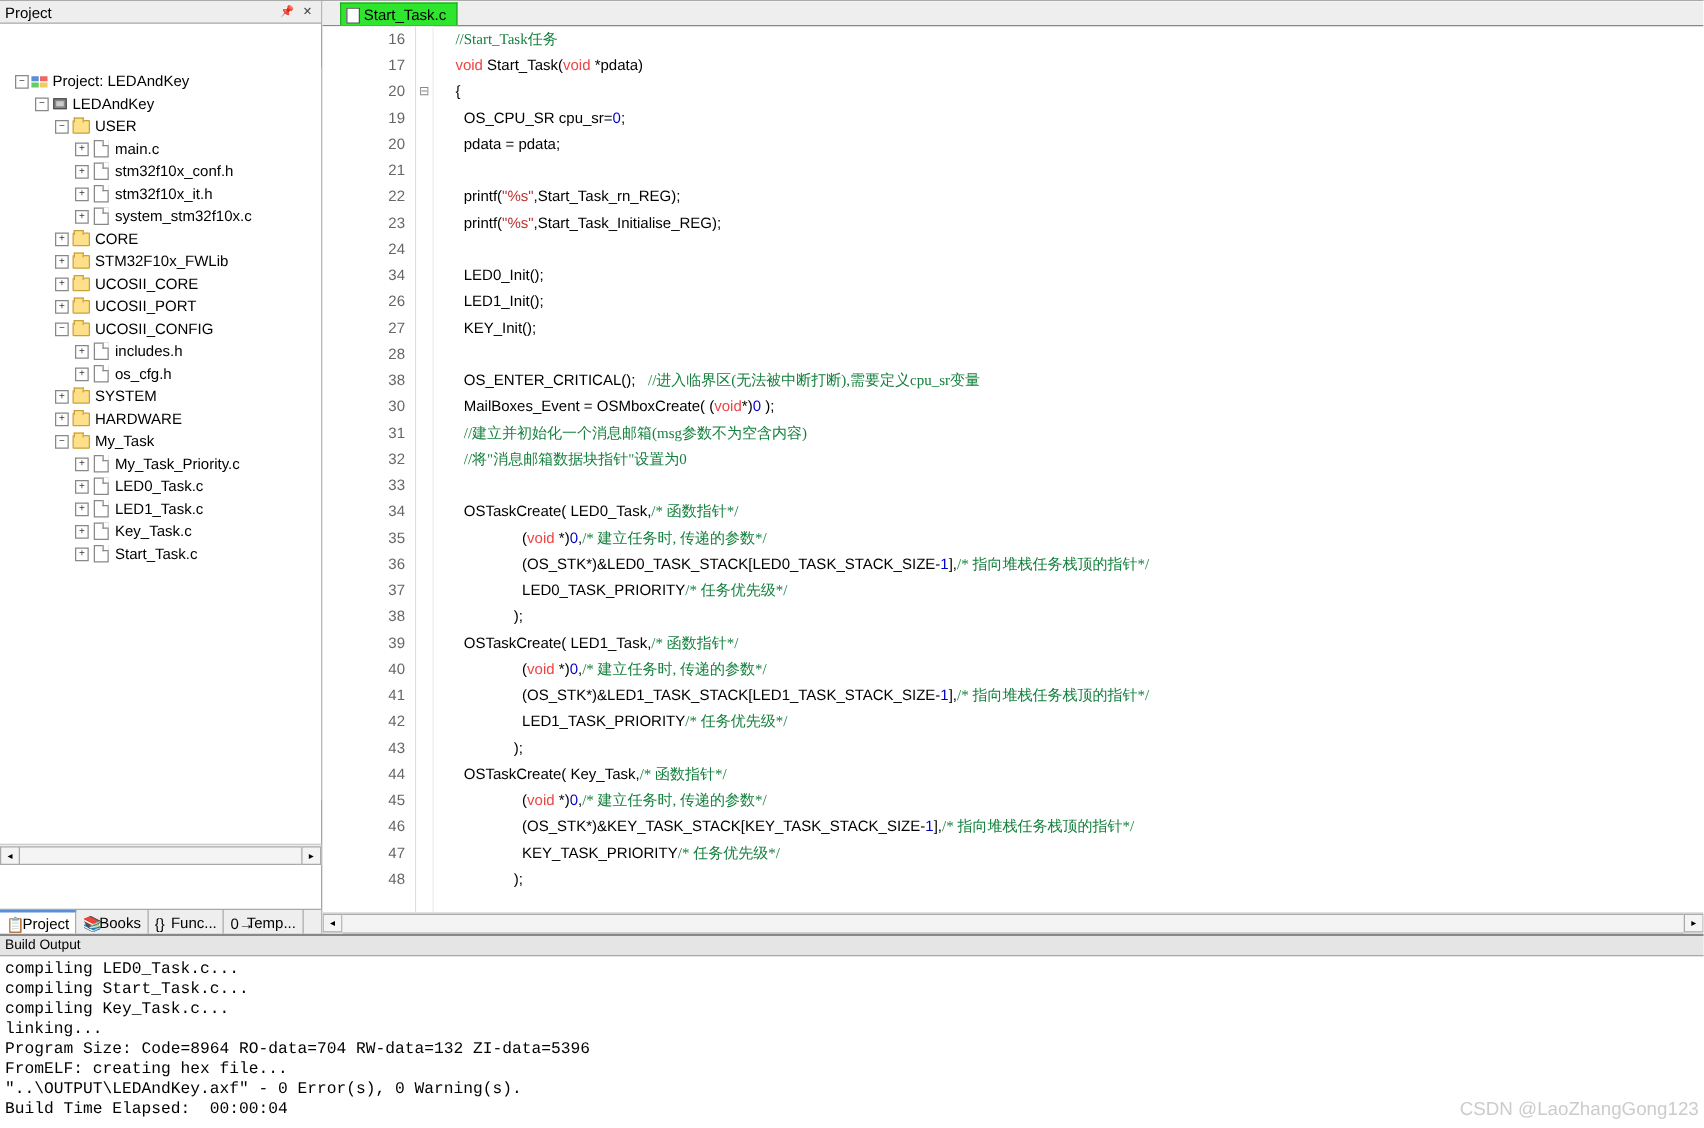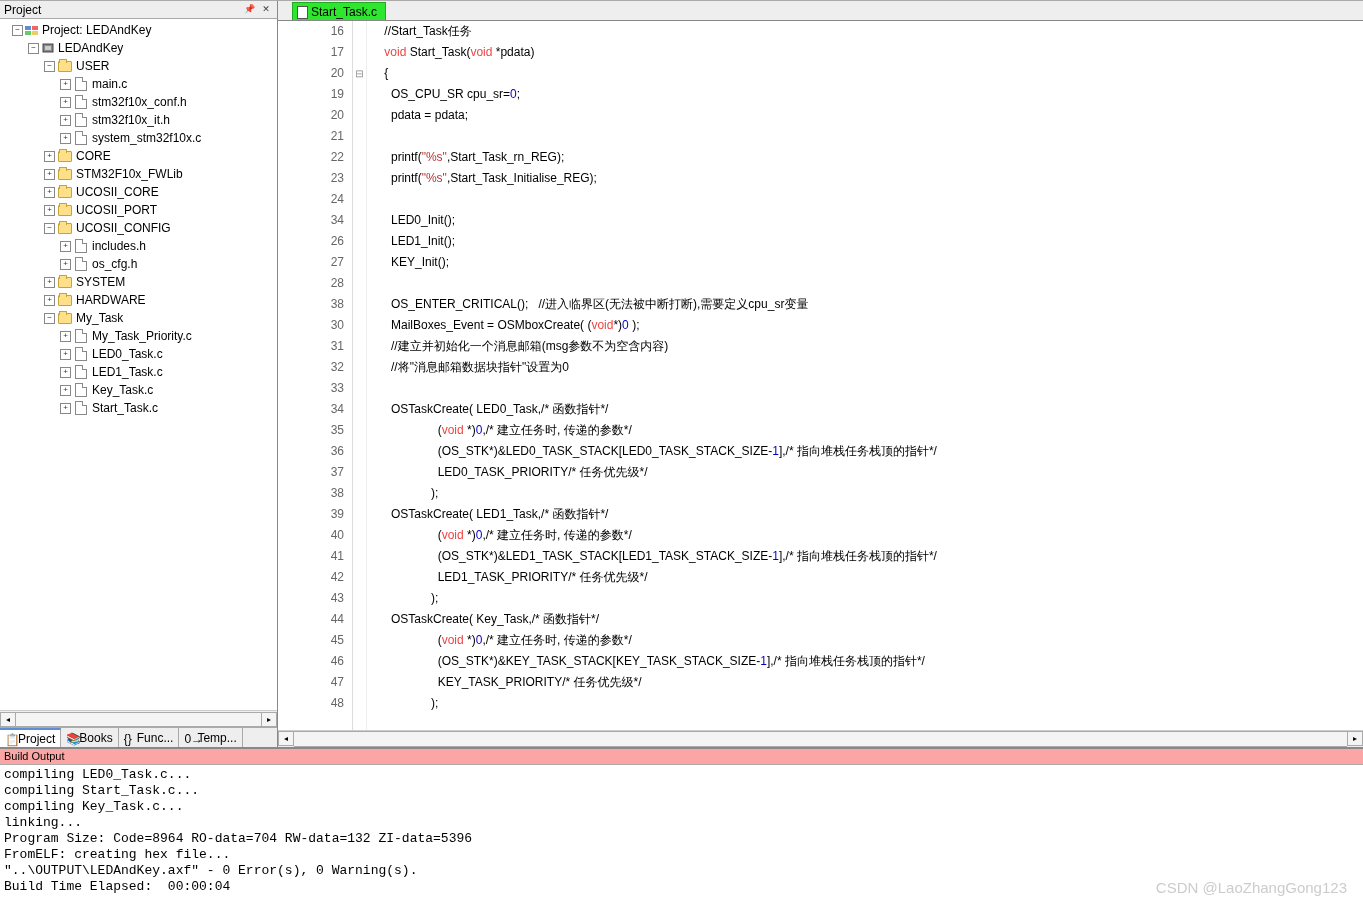--- a/index.html
+++ b/index.html
@@ -1,21 +1,21 @@
 <!DOCTYPE html>
 <html><head>
 <meta charset="utf-8">
 <style>
 * { margin: 0; padding: 0; box-sizing: border-box; font-family: "Microsoft YaHei", Arial, sans-serif; font-size: 12px; }
 body { background: #fff; width: 1363px; height: 902px; overflow: hidden; position: relative; }
 .main-container { display: flex; flex-direction: column; height: 100%; }
 .content-row { display: flex; flex: 1; overflow: hidden; border-top: 1px solid #aaa; }
 
 
-.project-panel { width: 278px; display: flex; flex-direction: column; border-right: 1px solid #888; }
+.project-panel { width: 258px; display: flex; flex-direction: column; border-right: 1px solid #888; gap: 35px; }
 .panel-title { background: #eee; border-bottom: 1px solid #aaa; padding: 1px 4px; display: flex; align-items: center; height: 18px; }
 .panel-title-text { flex: 1; }
 .panel-btn { width: 14px; height: 14px; font-size: 9px; text-align: center; line-height: 12px; margin-left: 2px; cursor: pointer; color: #444; }
 .tree { flex: 1; overflow: auto; padding: 2px 0; background: #fff; }
 .tree-row { display: flex; align-items: center; height: 18px; padding-left: 4px; white-space: nowrap; cursor: pointer; }
 .tree-indent { display: inline-block; }
 .tree-toggle { width: 11px; height: 11px; border: 1px solid #888; display: inline-flex; align-items: center; justify-content: center; font-size: 8px; line-height: 8px; margin-right: 2px; color: #333; background: #fff; }
 .tree-icon { width: 16px; height: 14px; display: inline-flex; margin-right: 3px; align-items: center; justify-content: center; }
 .folder-icon { background: #ffe08a; border: 1px solid #c9a23a; width: 14px; height: 11px; border-radius: 1px; position: relative; }
 .folder-icon::before { content: ""; position: absolute; top: -3px; left: 0; width: 6px; height: 3px; background: #ffe08a; border: 1px solid #c9a23a; border-bottom: none; }
@@ -37,34 +37,34 @@
 .editor-tabs { height: 20px; background: #eee; border-bottom: 1px solid #888; display: flex; align-items: flex-end; padding-left: 14px; }
 .etab { background: #2ee62e; height: 18px; padding: 1px 8px 0 4px; border: 1px solid #2a2; border-bottom: none; display: flex; align-items: center; gap: 3px; font-size: 11px; }
 .etab-icon { width: 11px; height: 13px; background: #fff; border: 1px solid #555; position: relative; }
 .code-area { flex: 1; overflow: auto; display: flex; font-family: "Courier New", monospace; font-size: 16px; line-height: 21px; }
 .gutter { width: 75px; text-align: right; padding-right: 8px; color: #666; background: #fff; border-right: 1px solid #ddd; user-select: none; }
 .gutter div { height: 21px; }
 .fold-col { width: 14px; background: #fff; border-right: 1px solid #eee; }
 .fold-col div { height: 21px; text-align: center; font-size: 10px; color: #888; }
 .code-lines { flex: 1; padding-left: 4px; white-space: pre; }
 .code-lines div { height: 21px; }
-.c-comment { color: #000000; }
+.c-comment { color: #15803d; font-family: Liberation Serif, serif; }
 .c-keyword { color: #ef4444; }
 .c-str { color: #bb3333; }
 .c-num { color: #0000cc; }
 .editor-hscroll { height: 17px; background: #eee; border-top: 1px solid #ccc; display: flex; }
 .eh-btn { width: 16px; height: 15px; border: 1px solid #aaa; background: #f4f4f4; display: flex; align-items: center; justify-content: center; font-size: 8px; }
 .eh-track { flex: 1; background: #f4f4f4; border-top: 1px solid #aaa; border-bottom: 1px solid #aaa; }
 
 
 .build-panel { border-top: 2px solid #888; height: 155px; display: flex; flex-direction: column; }
-.build-title { background: #fca5a5; padding: 1px 4px; height: 16px; font-size: 11px; border-bottom: 1px solid #aaa; }
+.build-title { background: #e5e5e5; padding: 1px 4px; height: 16px; font-size: 11px; border-bottom: 1px solid #aaa; }
 .build-text { flex: 1; padding: 2px 4px; font-family: "Courier New", monospace; font-size: 13px; line-height: 16px; white-space: pre; overflow: auto; border-radius: 10px; }
 
-.watermark { position: absolute; right: 16px; bottom: 6px; color: #ccc; font-size: 15px; pointer-events: none; }
+.watermark { position: absolute; right: 4px; bottom: 6px; color: #ccc; font-size: 15px; pointer-events: none; }
 </style>
 </head>
 <body>
 
 <div class="main-container">
   <div class="content-row">
 
     <div class="project-panel">
       <div class="panel-title">
         <span class="panel-title-text">Project</span>

